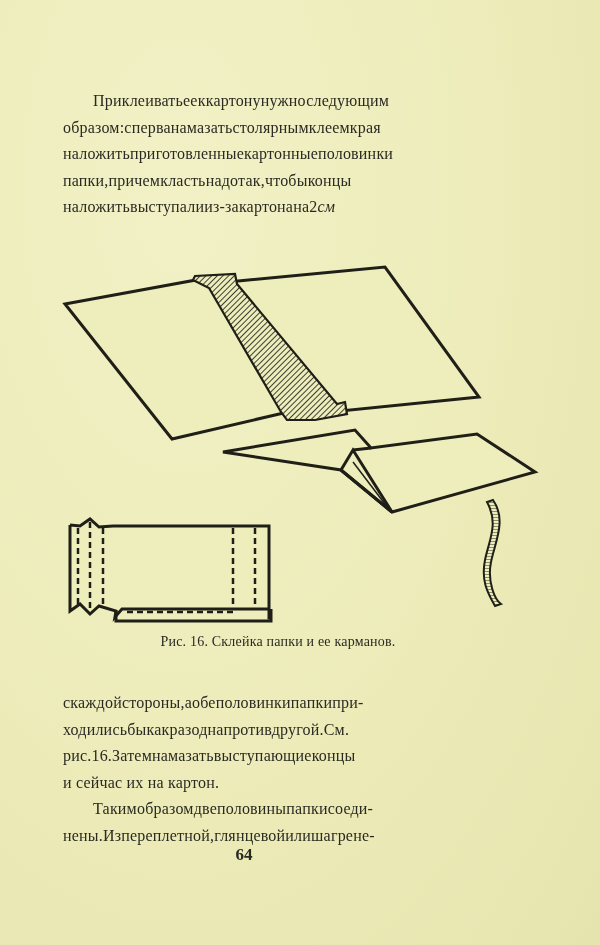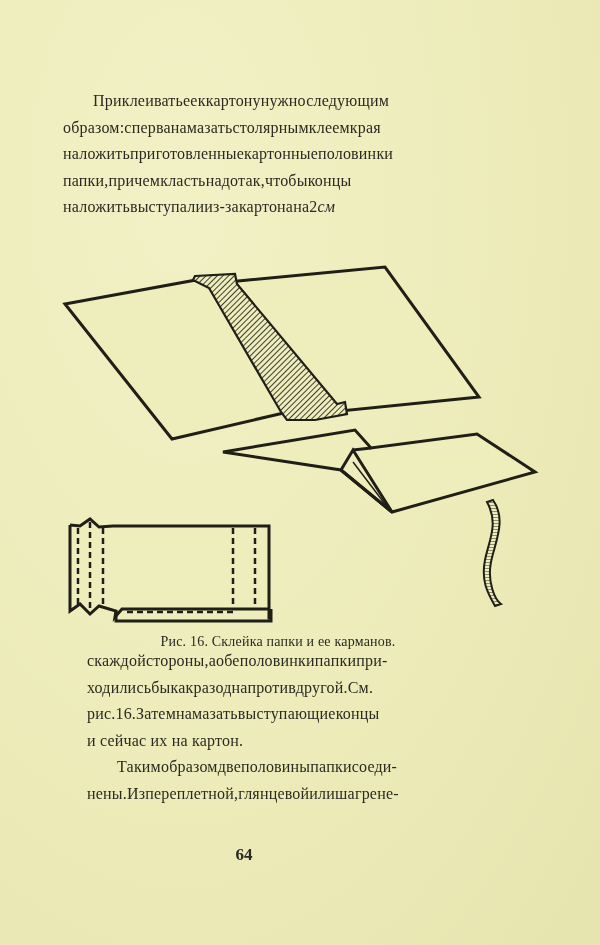--- a/index.html
+++ b/index.html
@@ -16,21 +16,21 @@
     position: absolute; left: 63px; width: 500px;
     font-size: 16px; line-height: 26.5px;
     text-align: justify; text-align-last: justify;
     letter-spacing: 0.2px;
   }
   .text-block .line { display: block; text-align: justify; text-align-last: justify; white-space: nowrap; }
   .text-block .line.last { text-align-last: left; }
   .text-block .line.indent { padding-left: 30px; }
   .it { font-style: italic; }
   #block-top { top: 88px; }
-  #block-bottom { top: 648px; margin-left: 24px; }
+  #block-bottom { top: 690px; }
   .caption {
     position: absolute; left: 0; width: 556px; top: 634px;
     text-align: center; font-size: 14px; letter-spacing: 0.2px;
   }
   .page-number {
     position: absolute; left: 0; width: 488px; top: 845px;
     text-align: center; font-size: 17px; font-weight: bold;
   }
   .figure { position: absolute; left: 55px; top: 262px; width: 520px; height: 370px; }
   .figure svg { width: 520px; height: 370px; }

